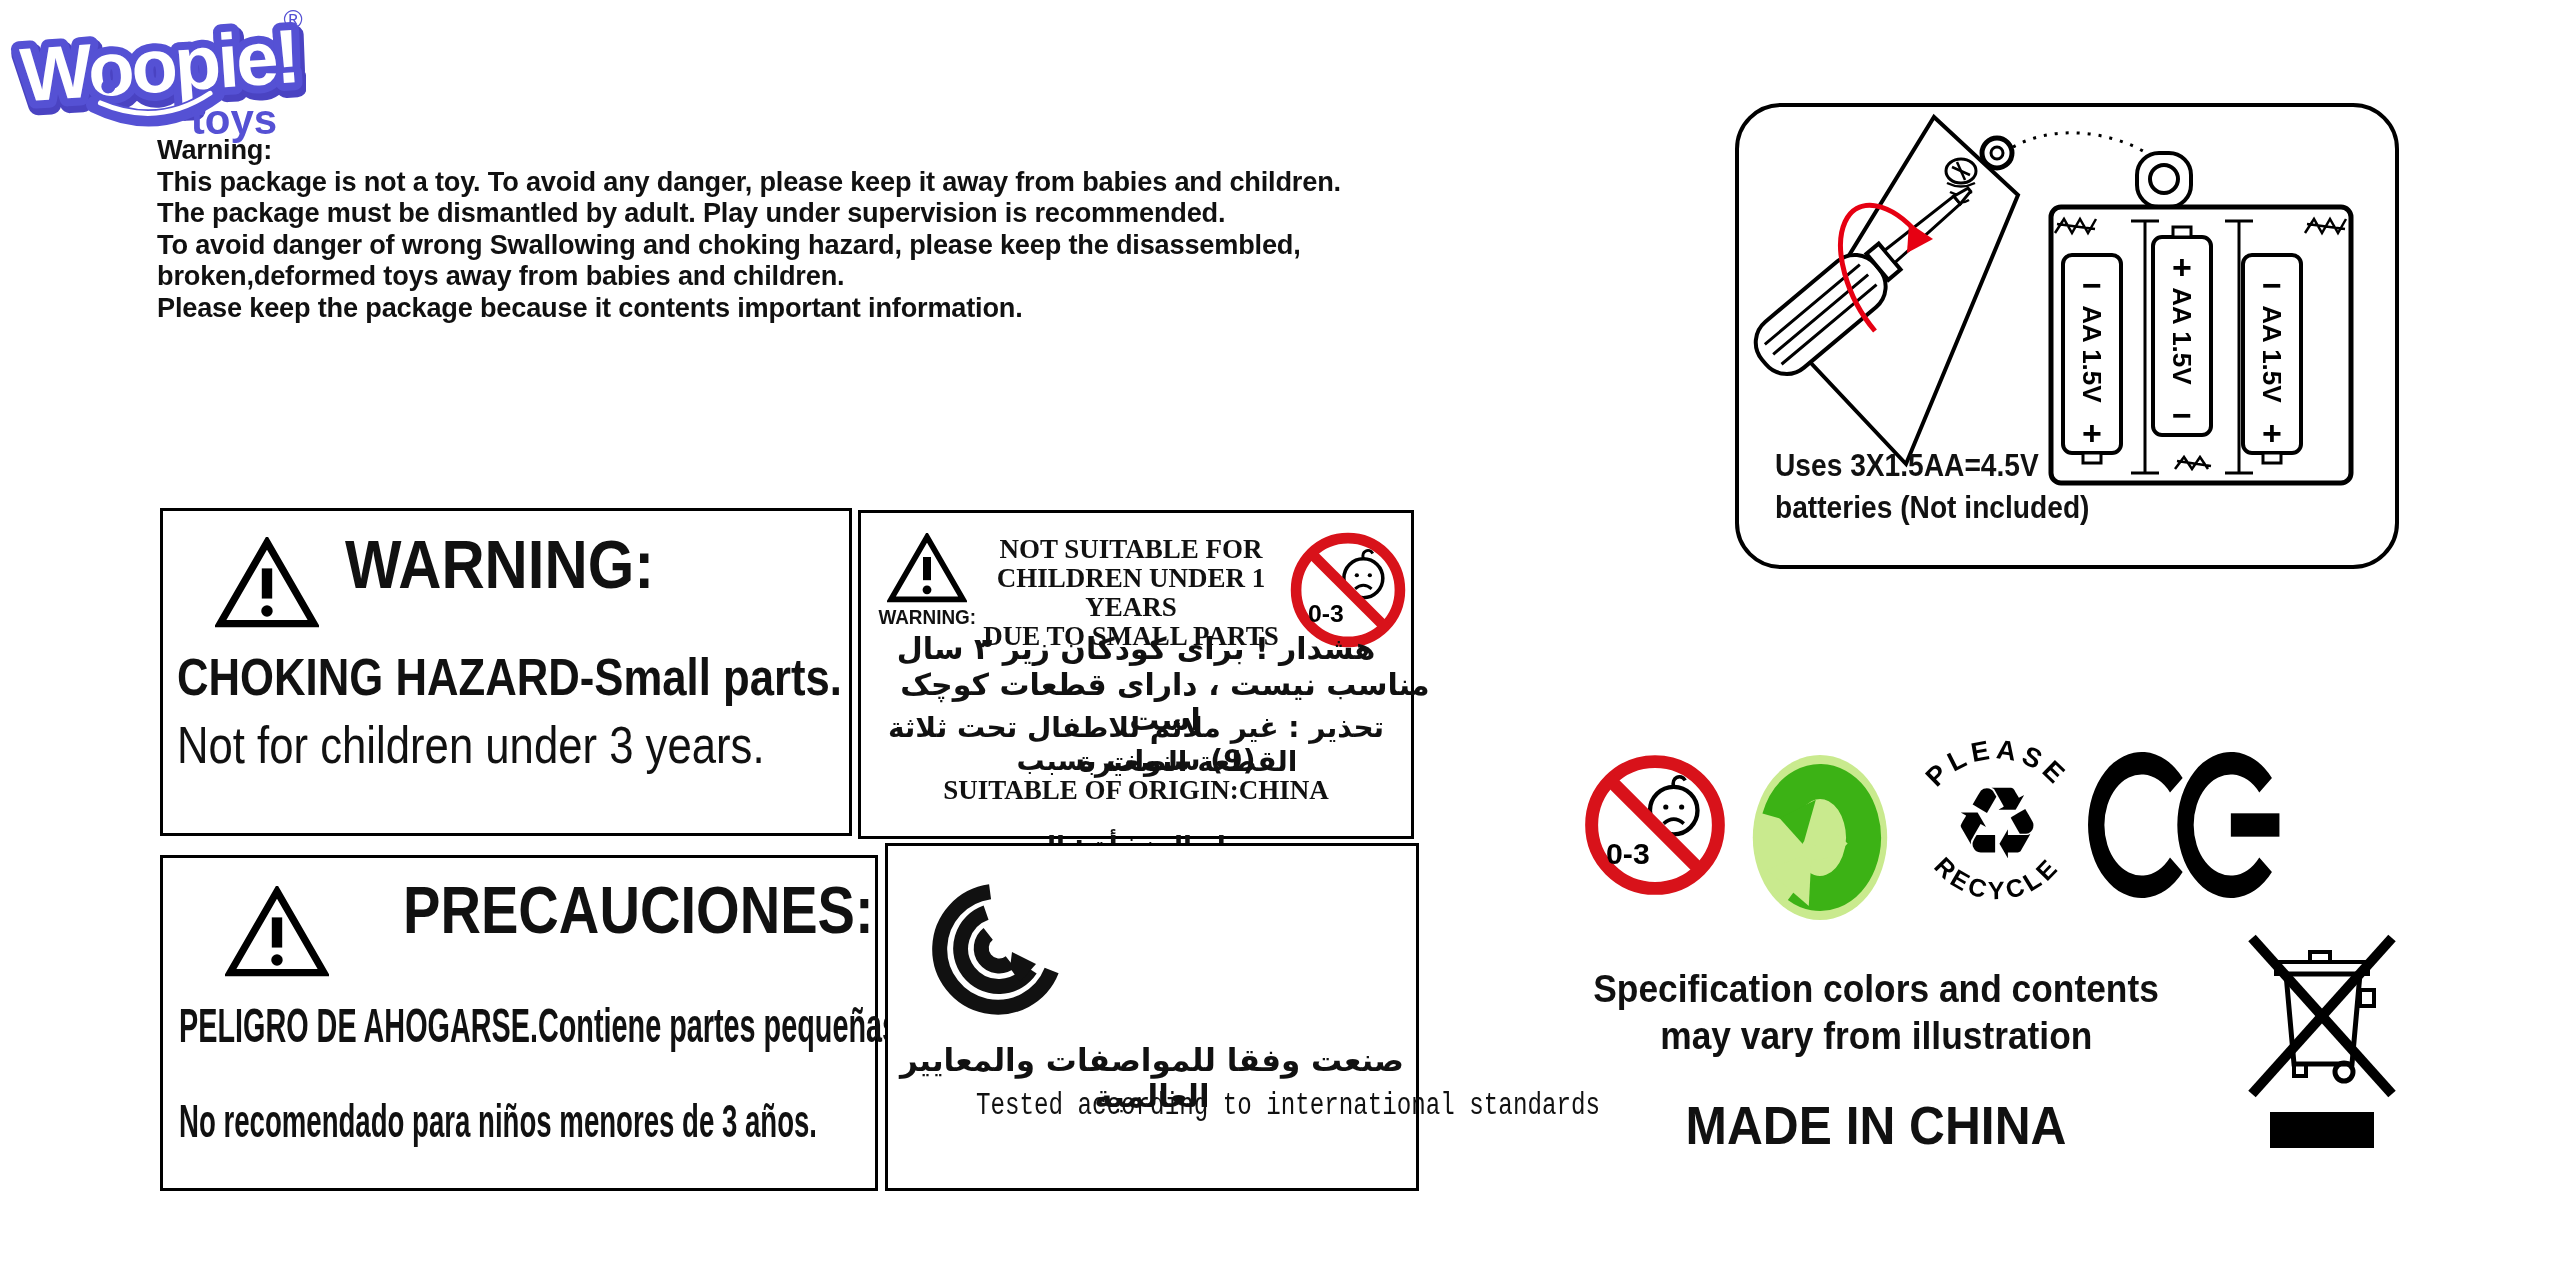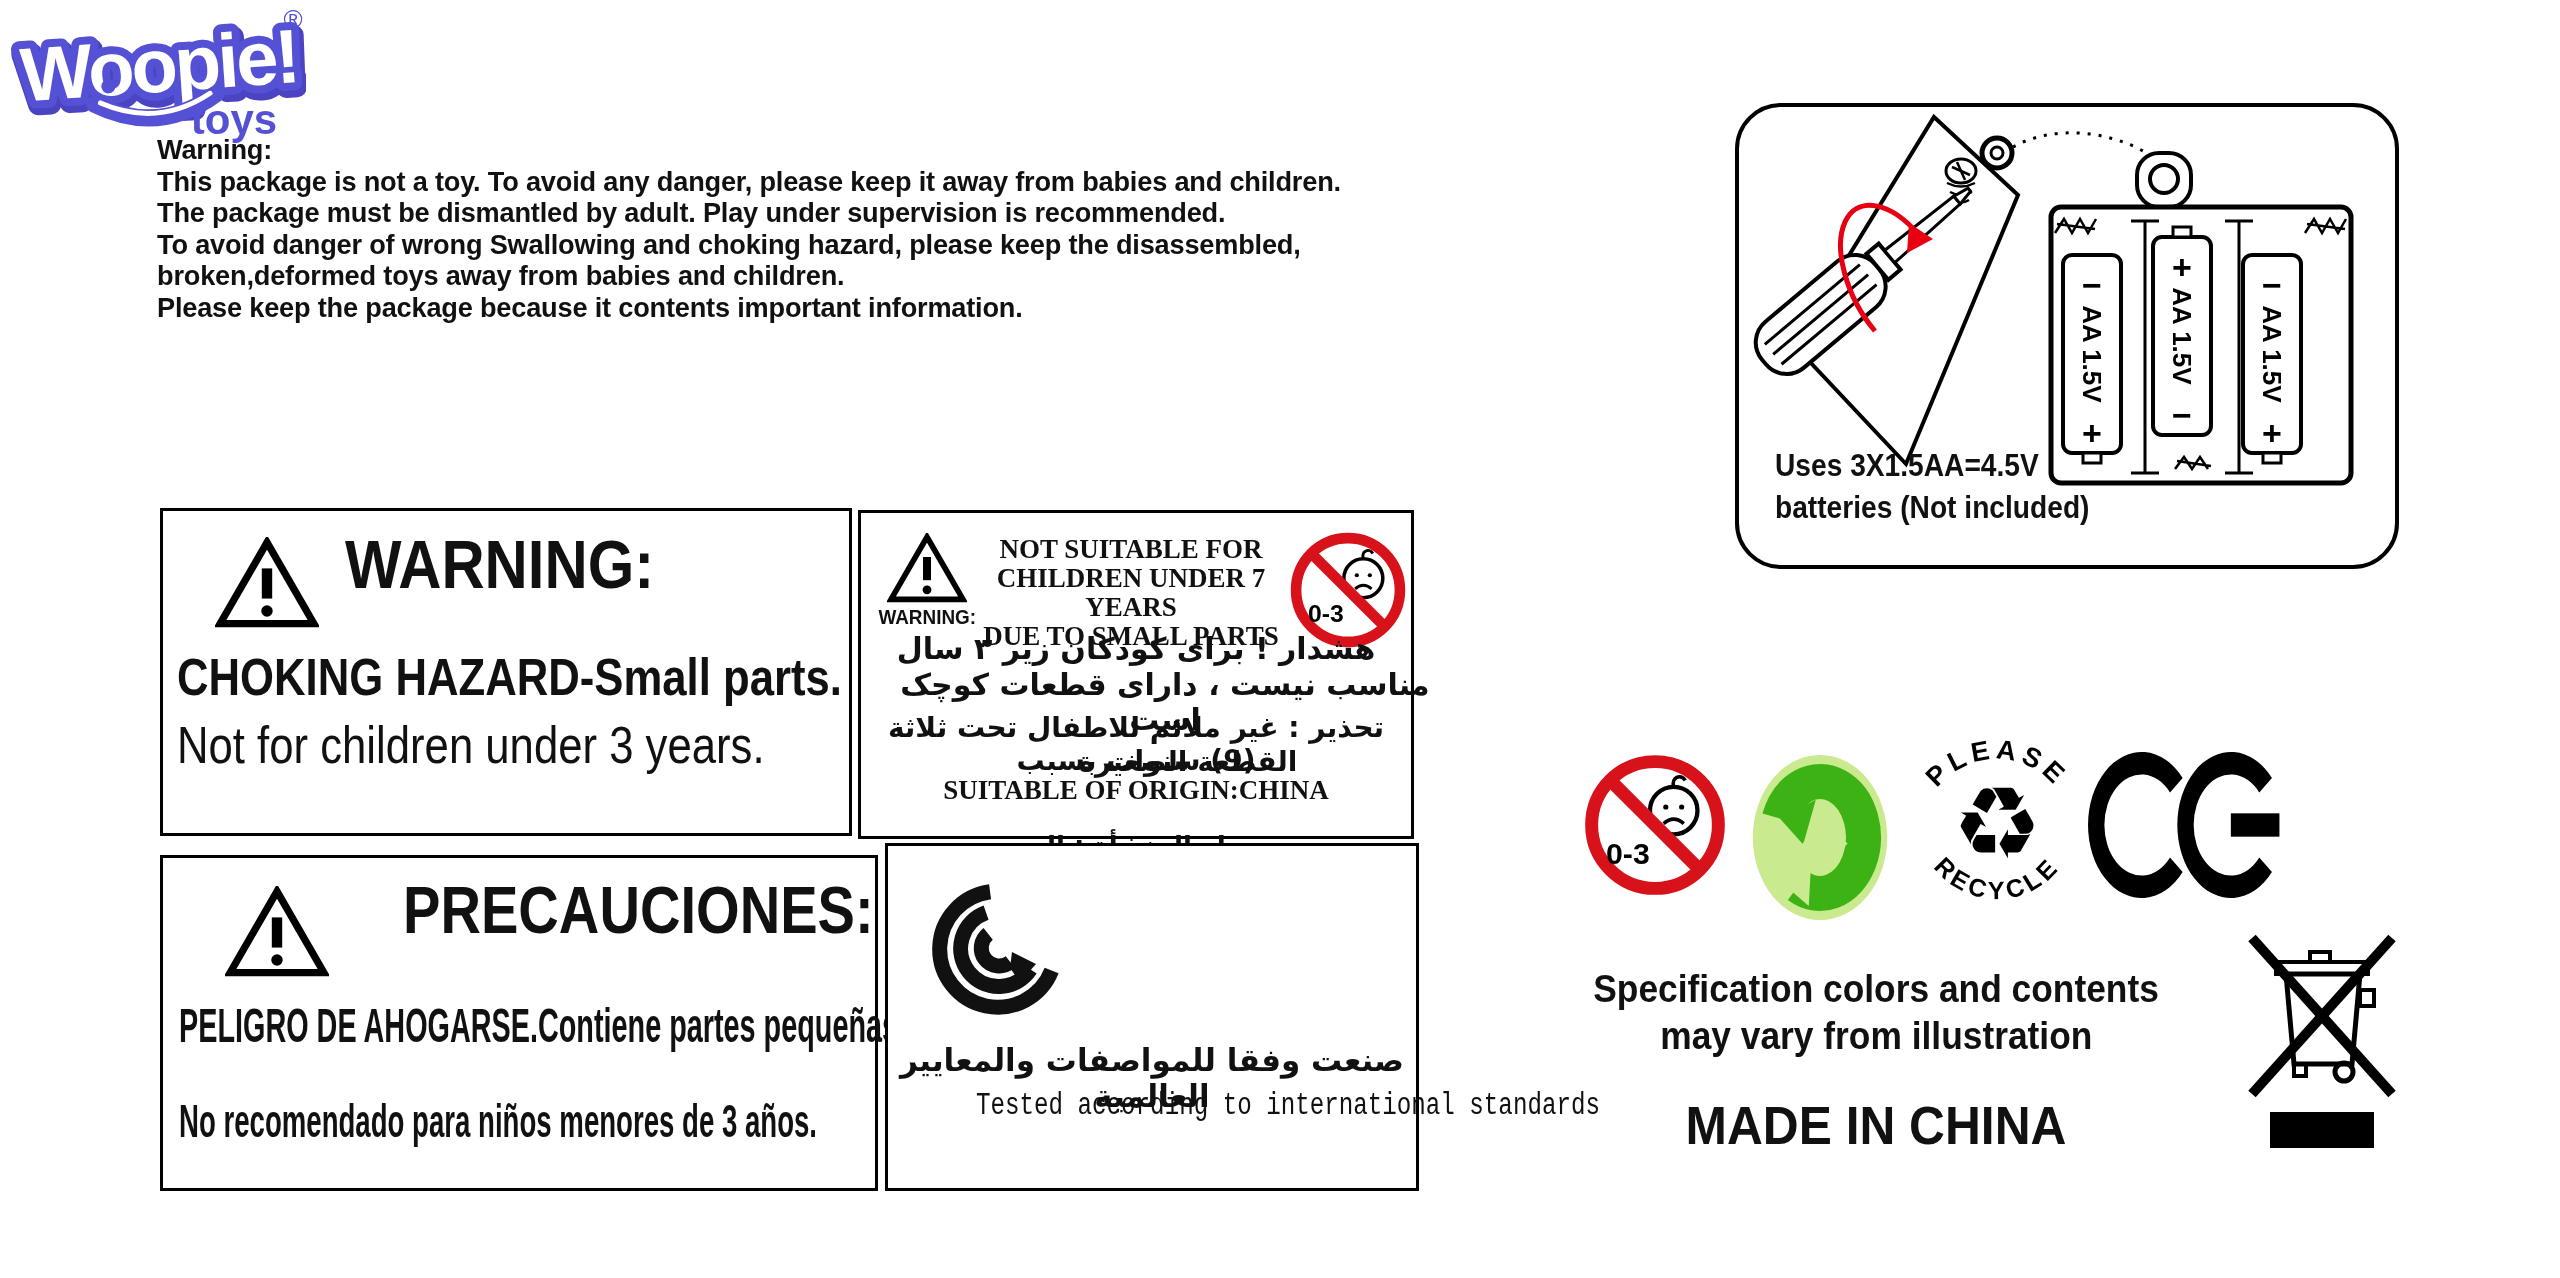--- a/index.html
+++ b/index.html
@@ -59,21 +59,21 @@
   <div class="box" style="left:858px;top:510px;width:550px;height:323px;">
     <svg class="abs" style="left:26px;top:20px;" width="80" height="72" viewBox="0 0 100 90">
       <polygon points="50,5 95,83 5,83" fill="#fff" stroke="#000" stroke-width="7"></polygon>
       <line x1="50" y1="30" x2="50" y2="59" stroke="#000" stroke-width="10"></line>
       <circle cx="50" cy="71" r="5.5" fill="#000"></circle>
     </svg>
     <div class="abs center" style="left:6px;top:92px;width:120px;font-size:21px;font-weight:bold;">
       <span class="sqc" style="transform:scaleX(.9);">WARNING:</span></div>
     <div class="abs center serifb" style="left:100px;top:22px;width:340px;font-size:27px;line-height:29px;">
       <div>NOT SUITABLE FOR</div>
-      <div>CHILDREN UNDER 7 YEARS</div>
+      <div>CHILDREN UNDER 1 YEARS</div>
       <div>DUE TO SMALL PARTS</div>
     </div>
     <svg class="abs" style="left:428px;top:18px;" width="118" height="118" viewBox="0 0 100 100">
       <circle cx="50" cy="50" r="44" fill="#fff" stroke="#d8121a" stroke-width="9"></circle>
       <circle cx="63" cy="40" r="16.5" fill="#fff" stroke="#000" stroke-width="3"></circle>
       <path d="M63,23.5 C61,17 68,14 71,19" stroke="#000" stroke-width="2.5" fill="none"></path>
       <circle cx="57.5" cy="37.5" r="1.8" fill="#000"></circle>
         <circle cx="68.5" cy="37.5" r="1.8" fill="#000"></circle>
       <path d="M56,49 Q63,43 70,49" stroke="#000" stroke-width="2.5" fill="none"></path>
       <line x1="19" y1="19" x2="81" y2="81" stroke="#d8121a" stroke-width="9"></line>

